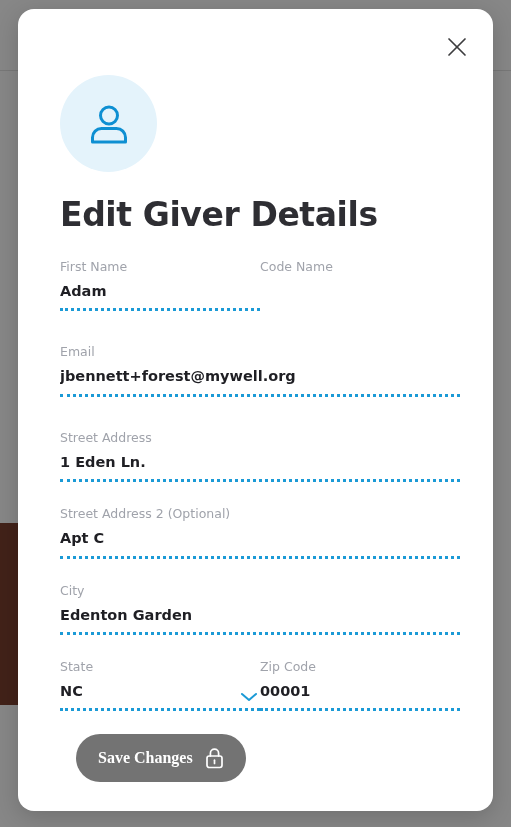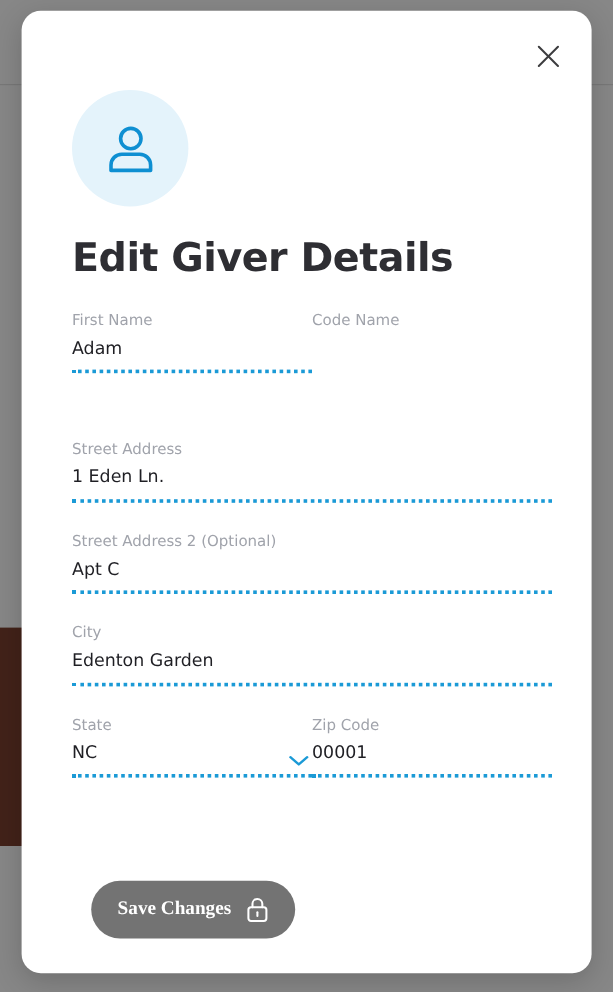--- a/index.html
+++ b/index.html
@@ -124,21 +124,21 @@
     font-family: "DejaVu Sans", sans-serif;
     white-space: nowrap;
   }
   .field-value-wrap {
     position: relative;
     border-bottom: 3px dotted #1b9ad6;
     padding-bottom: 8px;
   }
   .field-value {
     font-size: 14.5px;
-    font-weight: normal;
+    font-weight: bold;
     color: #1f1f24;
     line-height: 1.2;
     white-space: nowrap;
     overflow: hidden;
     font-family: "DejaVu Sans", sans-serif;
   }
   .chevron {
     position: absolute;
     right: 2px;
     bottom: 5px;
@@ -217,20 +217,28 @@
             <div class="field-value">Adam</div>
           </div>
         </div>
         <div class="field">
           <div class="field-label">Code Name</div>
         </div>
       </div>
 
       <div class="spacer-lg"></div>
 
+      <div class="row full">
+        <div class="field">
+          <div class="field-label">Email</div>
+          <div class="field-value-wrap">
+            <div class="field-value">jbennett+forest@mywell.org</div>
+          </div>
+        </div>
+      </div>
 
       <div class="spacer-lg"></div>
 
       <div class="row full">
         <div class="field">
           <div class="field-label">Street Address</div>
           <div class="field-value-wrap">
             <div class="field-value">1 Eden Ln.</div>
           </div>
         </div>

